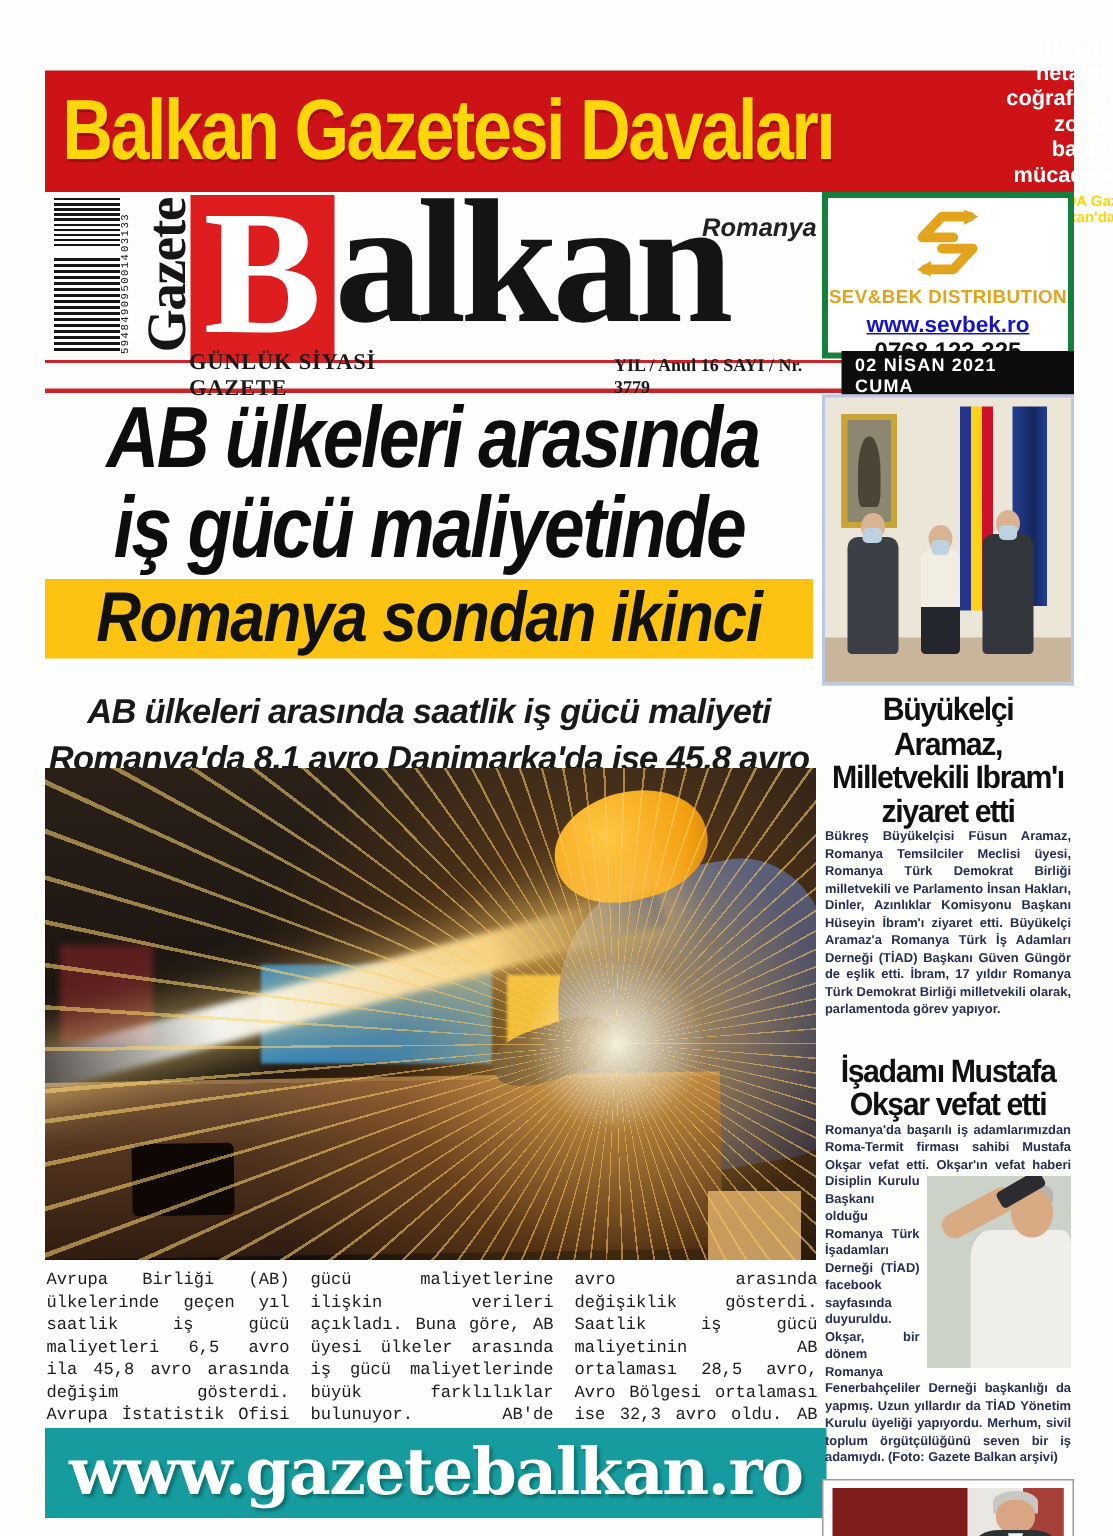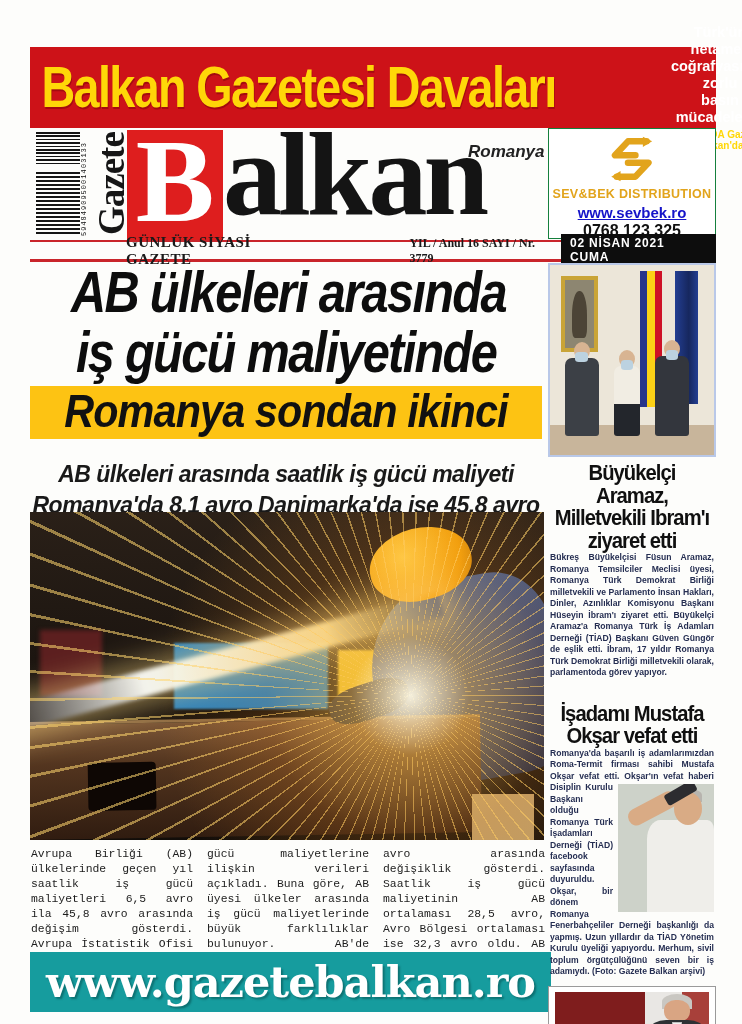--- a/index.html
+++ b/index.html
@@ -49,21 +49,21 @@
   }
   .logo-rest {
     position:absolute; left:193px; top:-12px;
     font-family:"Liberation Serif", serif; font-weight:bold; font-size:118px; color:#141414;
     letter-spacing:-4px; line-height:1;
   }
   .region { position:absolute; left:438px; top:14px; font-family:Liberation Sans, sans-serif;
     font-style:italic; font-weight:bold; font-size:17px; color:#222; }
   .sevbek {
     position:absolute; right:0; top:0; width:168px; height:111px; background:#fff;
-    border:1px solid #15803d; text-align:center; padding-top:4px;
+    border:4px solid #15803d; text-align:center; padding-top:4px;
   }
   .sevbek-logo { height:52px; }
   .sevbek-name { color:#e2a41c; font-weight:bold; font-size:12.5px; letter-spacing:.3px; margin-top:-2px; }
   .sevbek-url { color:#1513c9; font-weight:bold; font-size:15px; text-decoration:underline; margin-top:3px; }
   .sevbek-phone { color:#111; font-weight:bold; font-size:16px; margin-top:1px; }
   
   .dateline {
     position:absolute; left:30px; top:240px; width:686px; height:22px;
     border-top:2px solid #c9252b; border-bottom:3px solid #c9252b;
     display:flex; align-items:center;

